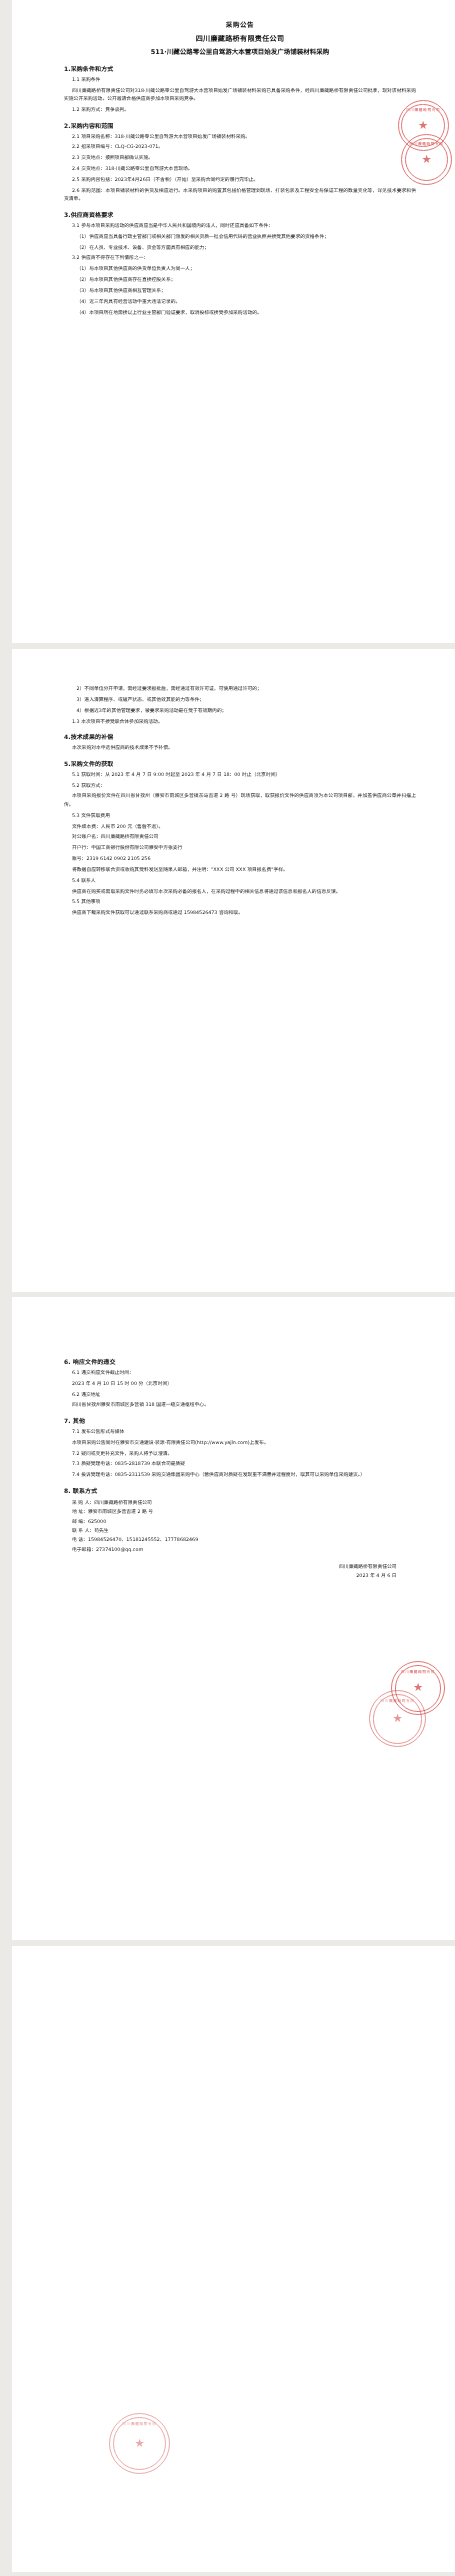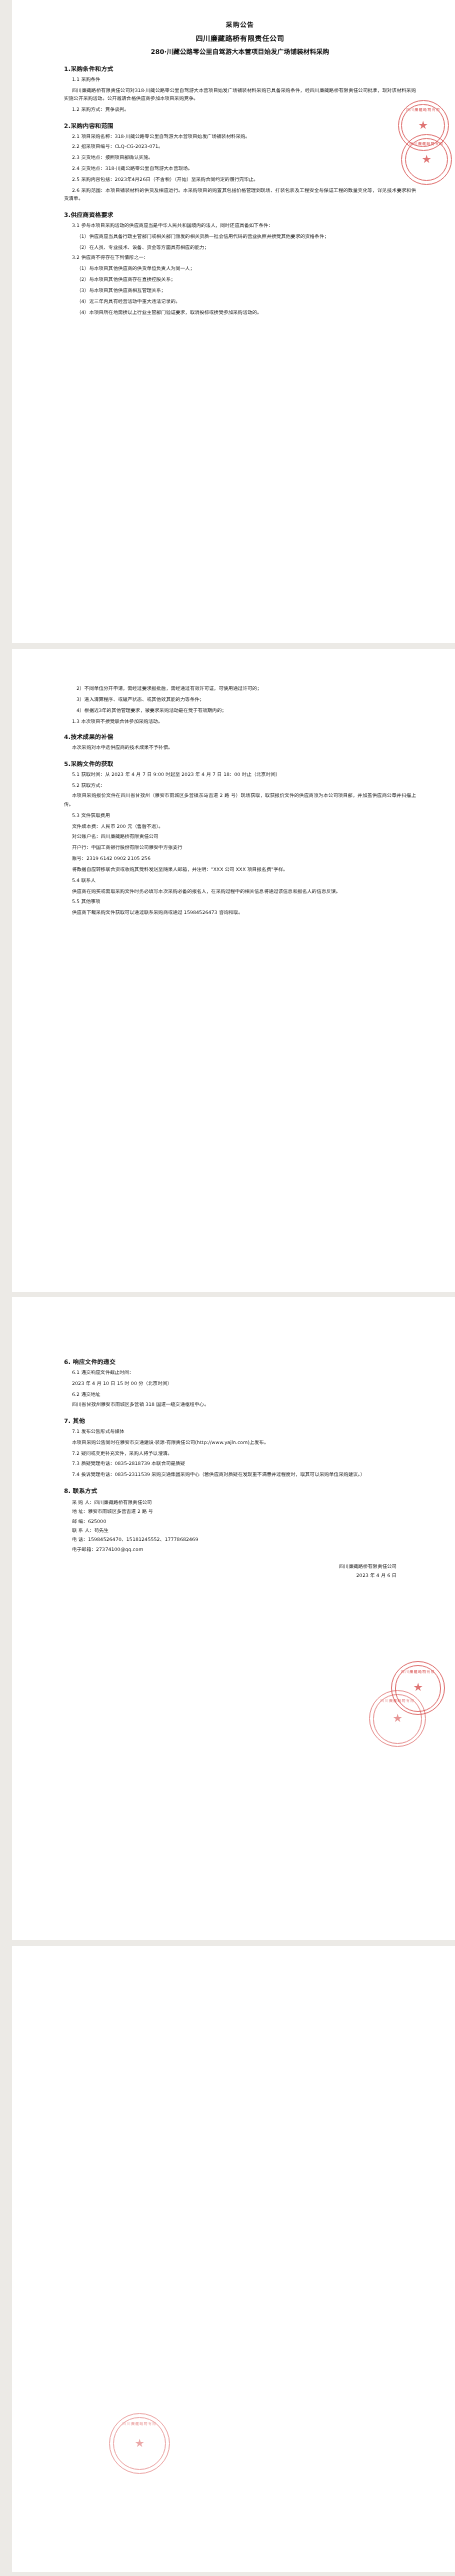--- a/index.html
+++ b/index.html
@@ -146,21 +146,21 @@
 </style>
 </head>
 <body>
 
 <div class="doc">
 
   <div class="page p1">
 
     <div class="title-main">采购公告</div>
     <div class="title-org">四川廉藏路桥有限责任公司</div>
-    <div class="title-proj">280·川藏公路零公里自驾游大本营项目始发广场铺装材料采购</div>
+    <div class="title-proj">511·川藏公路零公里自驾游大本营项目始发广场铺装材料采购</div>
 
     <h2 class="sec">1.采购条件和方式</h2>
     <p class="l1 ind">1.1 采购条件</p>
     <p class="l1 ind">四川廉藏路桥有限责任公司对318·川藏公路零公里自驾游大本营项目始发广场铺装材料采购已具备采购条件，经四川廉藏路桥有限责任公司批准，现对该材料采购实施公开采购活动。公开邀请合格供应商参加本项目采购竞争。</p>
     <p class="l1 ind">1.2 采购方式：竞争谈判。</p>
 
     <h2 class="sec">2.采购内容和范围</h2>
     <p class="l1 ind">2.1 项目采购名称：318·川藏公路零公里自驾游大本营项目始发广场铺装材料采购。</p>
     <p class="l1 ind">2.2 招采项目编号：CLQ-CG-2023-071。</p>
     <p class="l1 ind">2.3 交货地点：按照项目部确认实施。</p>

